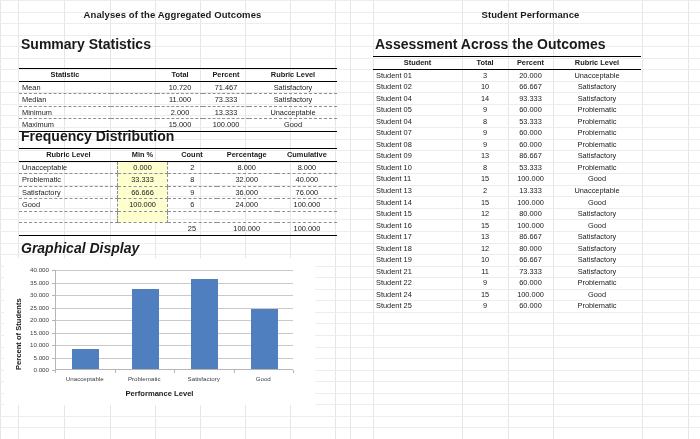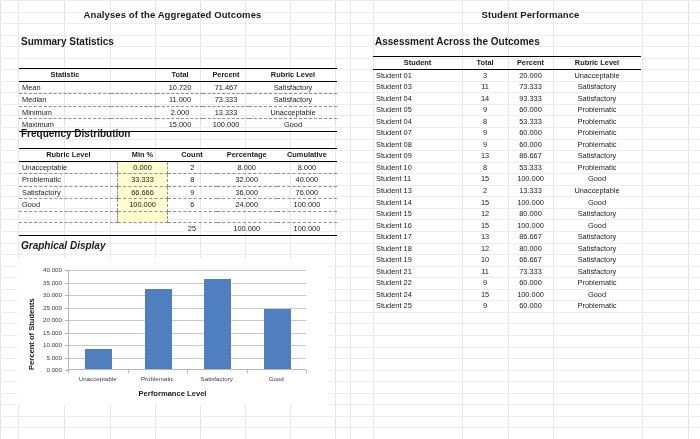--- a/index.html
+++ b/index.html
@@ -23,21 +23,21 @@
   .grow { position: absolute; left: 0; right: 0; height: 1px; background: #ededed; }
 
   
   .abs { position: absolute; z-index: 3; white-space: nowrap; }
 
   .sec-title {
     font-size: 9.5px; font-weight: bold; color: #1a1a1a;
     letter-spacing: .1px;
   }
   .sub-title {
-    font-size: 10px; font-weight: bold; color: #1a1a1a;
+    font-size: 14px; font-weight: bold; color: #1a1a1a;
   }
 
   
   table.xtab {
     position: absolute; z-index: 3;
     border-collapse: collapse;
     font-size: 7.4px; color: #1a1a1a;
     background: transparent;
   }
   table.xtab td, table.xtab th {
@@ -273,21 +273,21 @@
         <td></td>
         <td class="c">25</td>
         <td class="c">100.000</td>
         <td class="c">100.000</td>
       </tr>
     </tbody>
   </table>
 
   <div class="abs sub-title" style="left:21px;top:240px;font-style:italic;">Graphical Display</div>
 
-  <div class="chartbox" id="chartbox" style="left:17px;top:258px;width:311px;height:147px;">
+  <div class="chartbox" id="chartbox" style="left:4px;top:258px;width:311px;height:147px;">
     <div class="ytitle" id="ytitle" style="left: 10px; top: 112px;">Percent of Students</div>
     <div class="plot" id="plot" style="left: 51px; top: 12px; width: 238px; height: 100px;">
         <div class="gl" style="top: 87.5px;"></div>
         <div class="gl" style="top: 75px;"></div>
         <div class="gl" style="top: 62.5px;"></div>
         <div class="gl" style="top: 50px;"></div>
         <div class="gl" style="top: 37.5px;"></div>
         <div class="gl" style="top: 25px;"></div>
         <div class="gl" style="top: 12.5px;"></div>
         <div class="gl" style="top: 0px;"></div>
@@ -340,23 +340,23 @@
       </tr>
     </thead>
     <tbody id="student-tbody">
         <tr>
           <td class="l">Student 01</td>
           <td class="c">3</td>
           <td class="c">20.000</td>
           <td class="c">Unacceptable</td>
         </tr>
         <tr>
-          <td class="l">Student 03</td>
-          <td class="c">11</td>
-          <td class="c">73.333</td>
+          <td class="l">Student 02</td>
+          <td class="c">10</td>
+          <td class="c">66.667</td>
           <td class="c">Satisfactory</td>
         </tr>
         <tr>
           <td class="l">Student 04</td>
           <td class="c">14</td>
           <td class="c">93.333</td>
           <td class="c">Satisfactory</td>
         </tr>
         <tr>
           <td class="l">Student 05</td>

